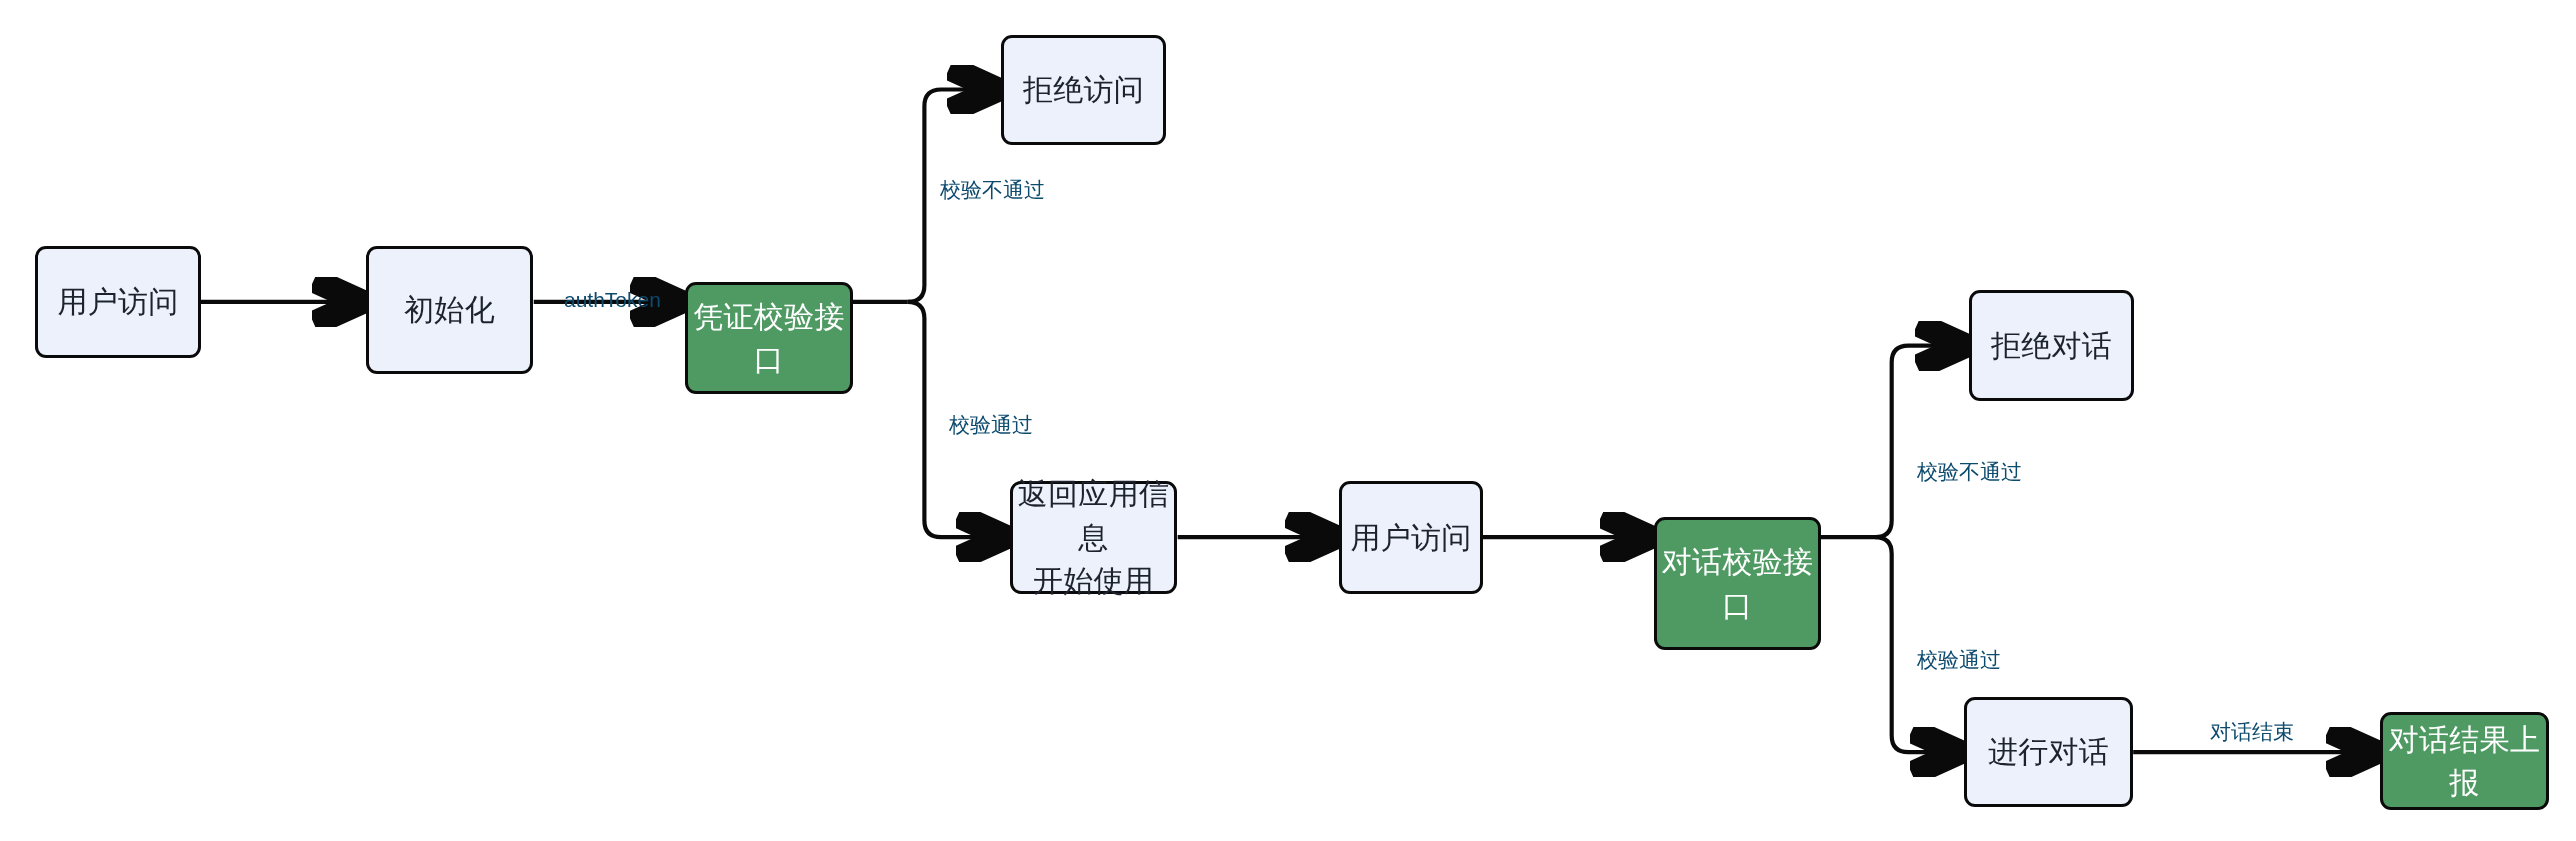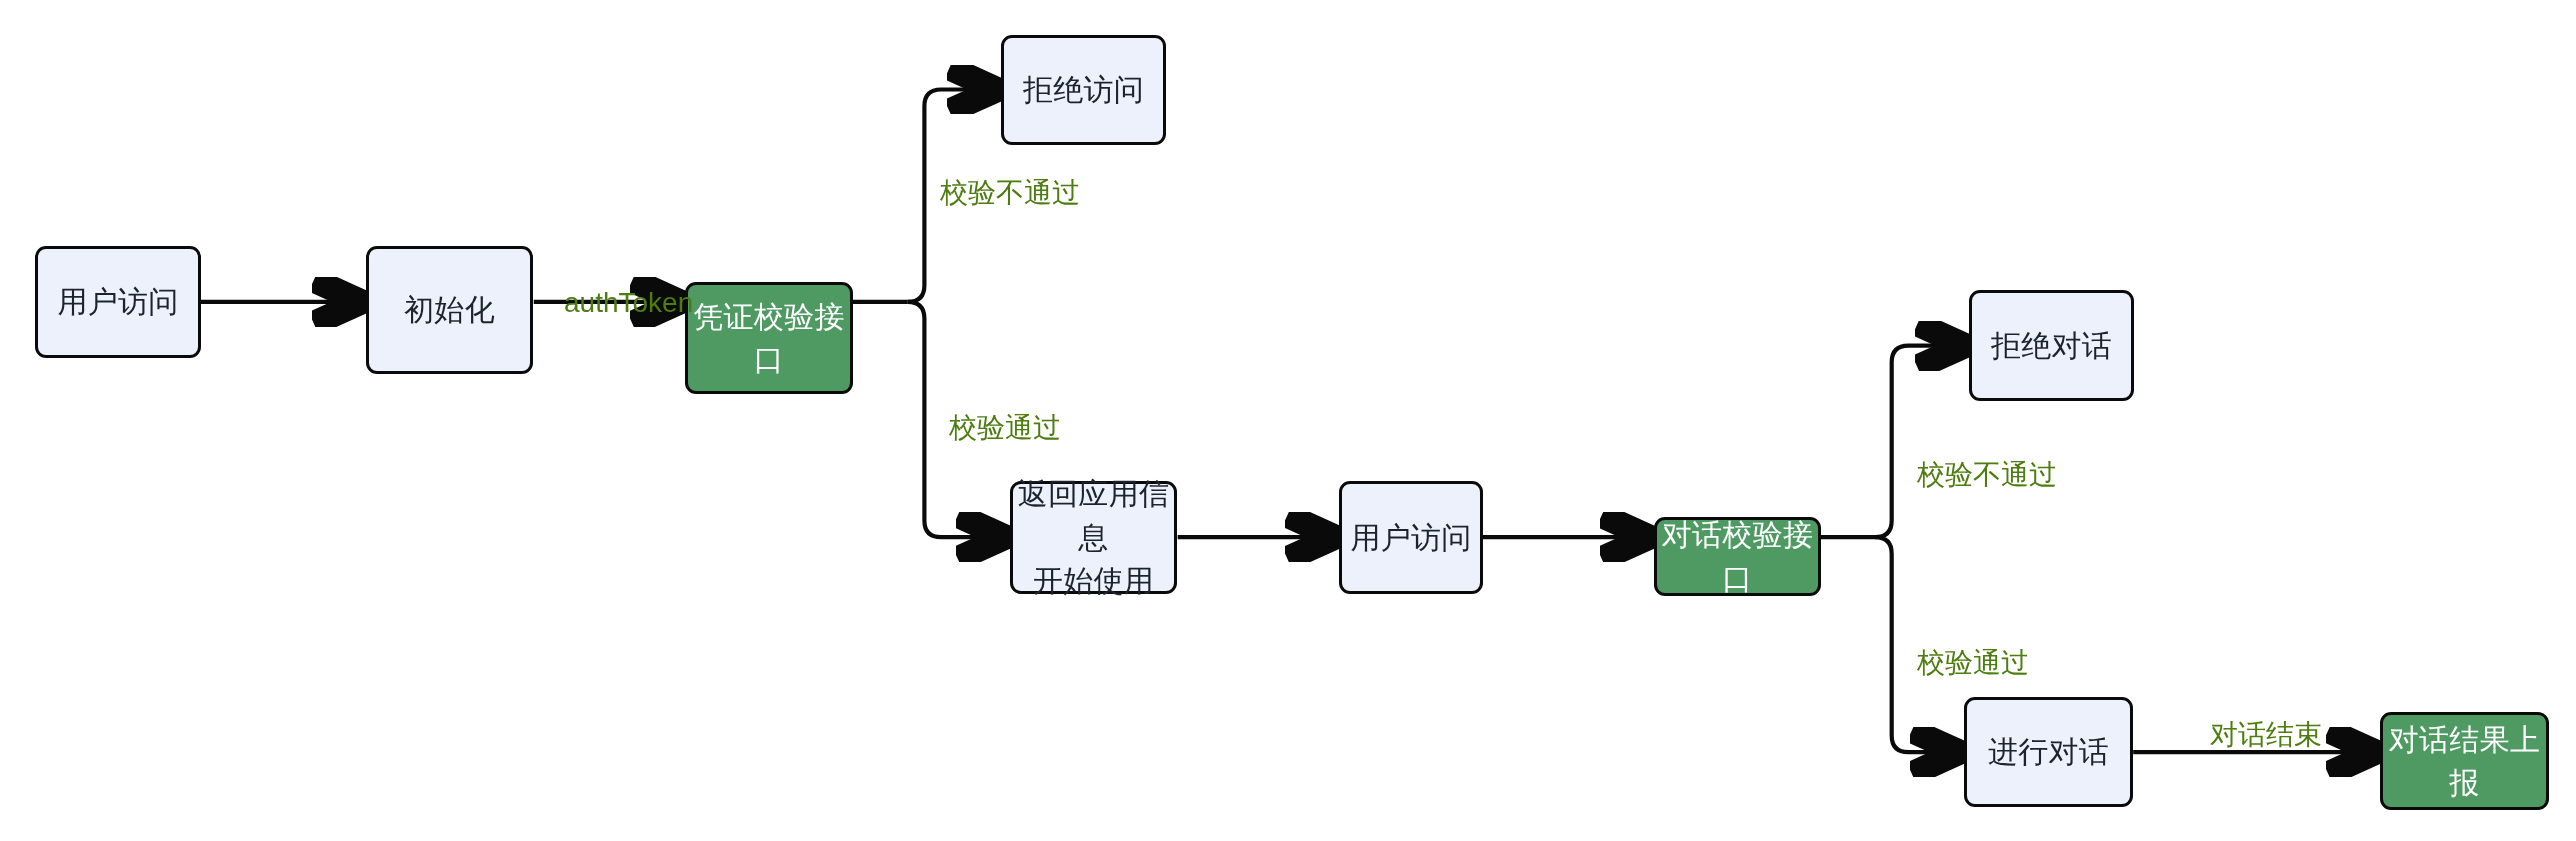--- a/index.html
+++ b/index.html
@@ -34,22 +34,22 @@
     background: #ecf1fb;
     color: #1d232e;
   }
   .node.green {
     background: #4e9a62;
     color: #ffffff;
     margin-top: 36px;
   }
   .edge-label {
     position: absolute;
-    font-size: 28px;
-    color: #4d7c0f;
+    font-size: 21px;
+    color: #0c4a6e;
     white-space: nowrap;
     line-height: 1;
   }
   svg.wires {
     position: absolute;
     left: 0;
     top: 0;
     width: 2576px;
     height: 841px;
     pointer-events: none;
@@ -104,21 +104,21 @@
 
   <div class="node green" style="left:685px; top:246px;  width:168px; height:112px;">凭证校验接口</div>
 
   <div class="node light" style="left:1001px; top:35px;  width:165px; height:110px;">拒绝访问</div>
 
   <div class="node light" style="left:1010px; top:481px; width:167px; height:113px;">返回应用信息
 开始使用</div>
 
   <div class="node light" style="left:1339px; top:481px; width:144px; height:113px;">用户访问</div>
 
-  <div class="node green" style="left:1654px; top:481px; width:167px; height:79px;">对话校验接口</div>
+  <div class="node green" style="left:1654px; top:481px; width:167px; height:133px;">对话校验接口</div>
 
   <div class="node light" style="left:1969px; top:290px; width:165px; height:111px;">拒绝对话</div>
 
   <div class="node light" style="left:1964px; top:697px; width:169px; height:110px;">进行对话</div>
 
   <div class="node green" style="left:2380px; top:676px; width:169px; height:98px;">对话结果上报</div>
 
   <div class="edge-label" style="left:564px;  top:289px;">authToken</div>
 
   <div class="edge-label" style="left:940px; top:179px;">校验不通过</div>

